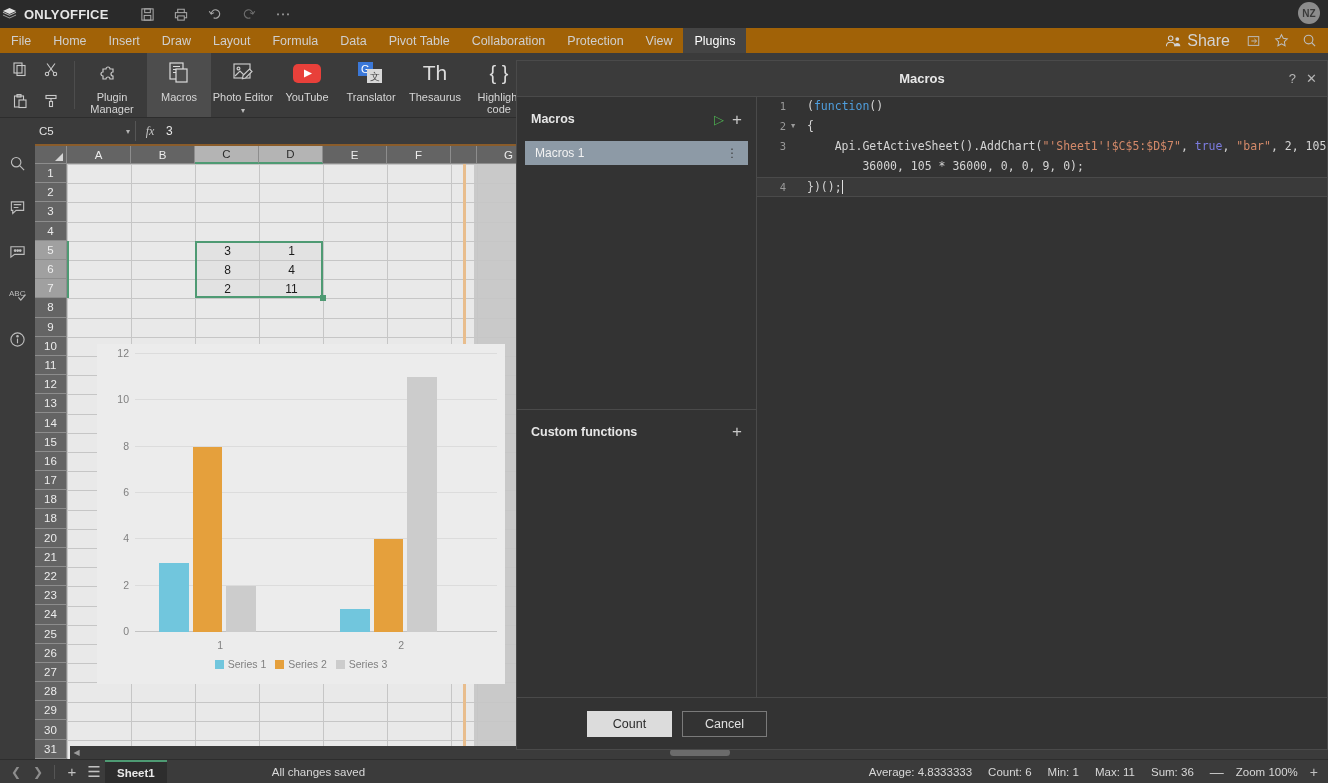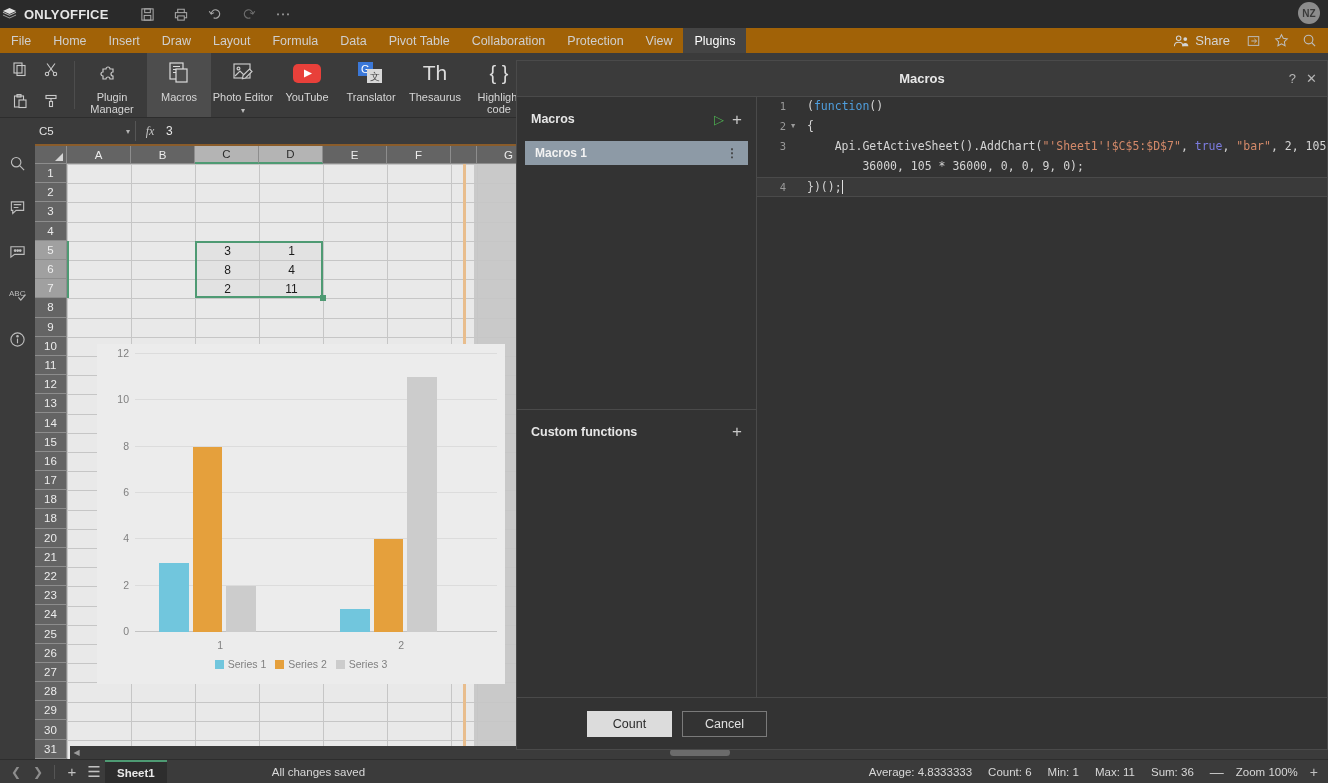--- a/index.html
+++ b/index.html
@@ -47,21 +47,21 @@
   .tab.active { background: #444444; color: #ffffff; }
   .tabbar-right {
     position: absolute; right: 0; top: 0; height: 25px;
     display: flex; align-items: center; gap: 2px; padding-right: 6px;
   }
   .tb-icon {
     width: 26px; height: 25px; display: flex; align-items: center; justify-content: center;
     color: #bdbdbd;
   }
   .share-btn {
-    display: flex; align-items: center; gap: 5px; color: #d3d3d3; font-size: 13px;
+    display: flex; align-items: center; gap: 5px; color: #d3d3d3; font-size: 16px;
     padding: 0 8px; height: 25px;
   }
 
   
   .ribbon {
     position: absolute; left: 0; top: 53px; width: 1328px; height: 65px;
     background: #3b3b3b; display: flex; align-items: stretch;
     border-bottom: 1px solid #2d2d2d;
   }
   .clip-grp {
@@ -203,21 +203,21 @@
   .mp-sect-hdr {
     height: 44px; display: flex; align-items: center; padding: 0 14px; gap: 8px;
   }
   .mp-sect-title { color: #e6e6e6; font-size: 12.5px; font-weight: bold; flex: 1; }
   .mp-ico-run { color: #4caf50; font-size: 13px; }
   .mp-ico-add { color: #c9c9c9; font-size: 17px; line-height: 1; }
   .mp-list { flex: 0 0 auto; }
   .mp-item {
     height: 24px; margin: 0 8px; padding: 0 10px;
     display: flex; align-items: center;
-    color: #f2f2f2; font-size: 12px; font-weight: bold;
+    color: #f2f2f2; font-size: 12px; font-weight: normal;
   }
   .mp-item.sel { background: #8d9aa6; }
   .mp-item-dots { margin-left: auto; color: #3f3f3f; font-size: 12px; letter-spacing: 0; }
   .mp-spacer { flex: 1; border-bottom: 1px solid #4a4a4a; }
   .mp-custom { }
   .mp-right { flex: 1; background: #333333; position: relative; overflow: hidden; }
   .code {
     position: absolute; left: 0; top: 0; right: 0;
     font-family: "DejaVu Sans Mono", monospace; font-size: 11.5px;
   }

